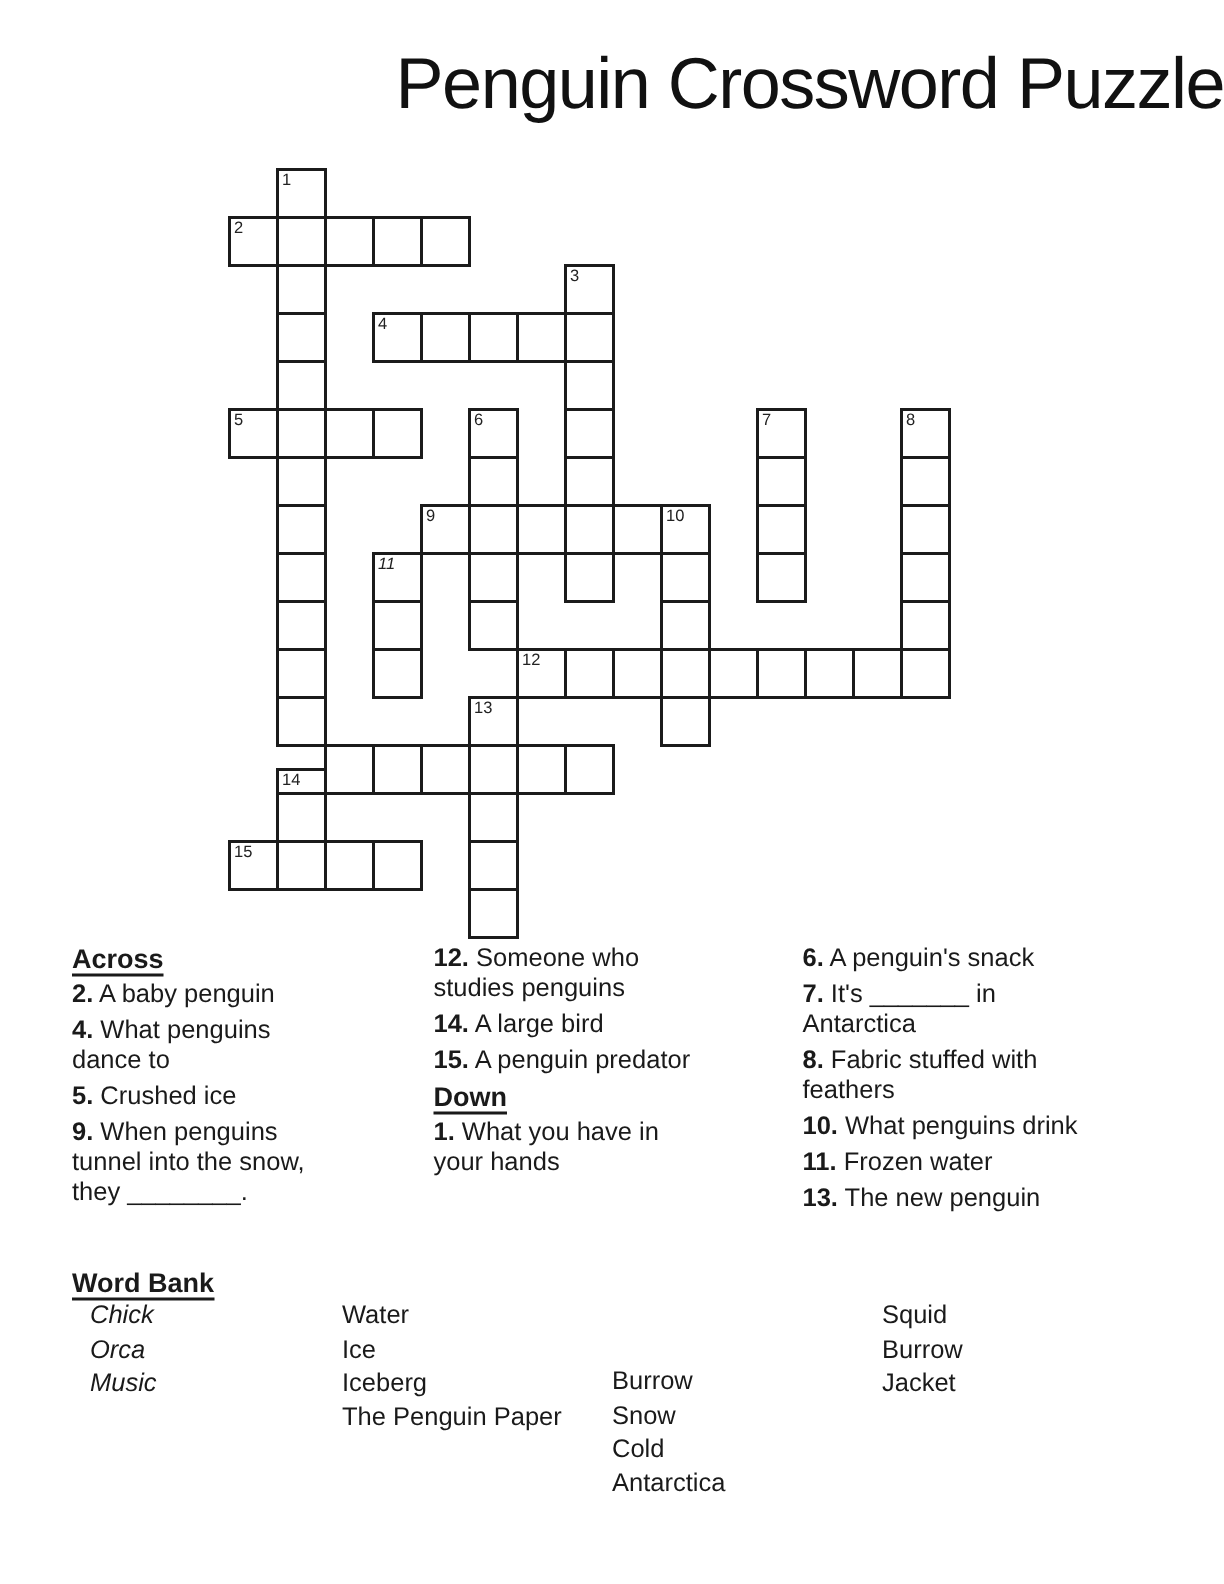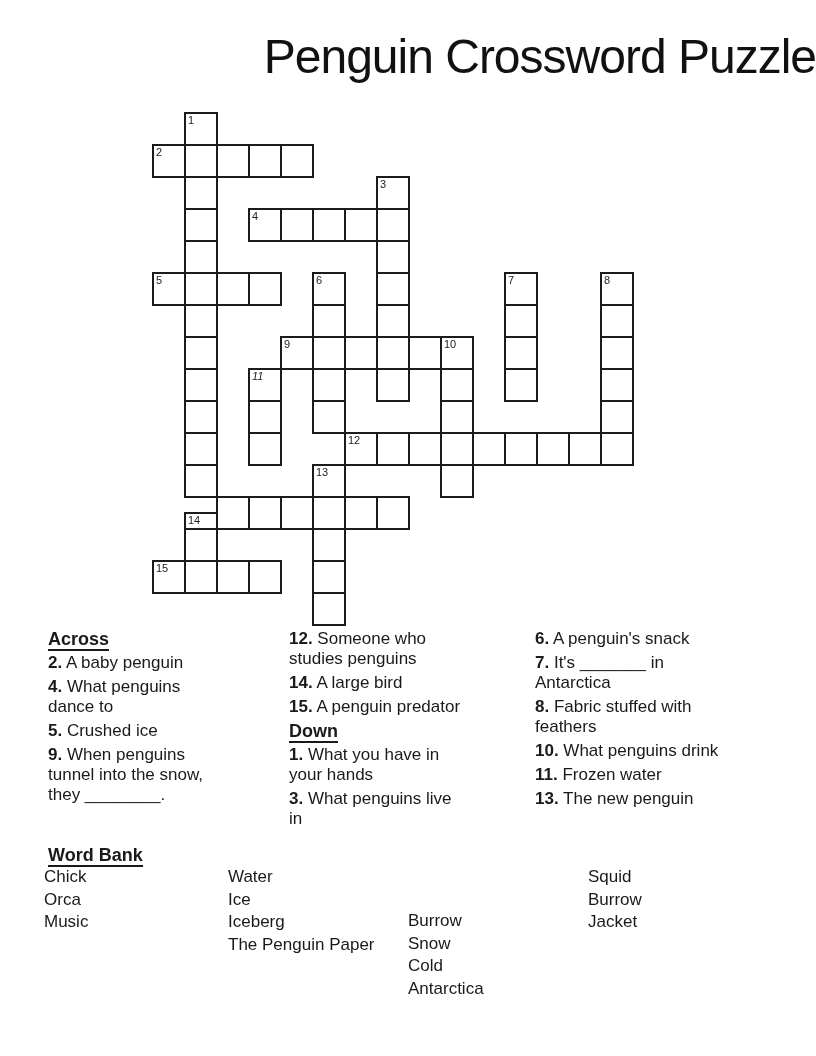--- a/index.html
+++ b/index.html
@@ -62,21 +62,21 @@
     line-height: 20px;
   }
   .wb-col {
     position: absolute;
     top: 866px;
     width: 180px;
     font-size: 17px;
     line-height: 22.5px;
     color: #1a1a1a;
   }
-  .wb-col-0 { left: 44px; }
+  .wb-col-0 { left: 60px; font-style: italic; }
   .wb-col-1 { left: 228px; }
   .wb-col-2 { left: 408px; margin-top: 44px; }
   .wb-col-3 { left: 588px; }
   .clue-col-0 { left: 48px;  top: 629px; width: 170px; }
   .clue-col-1 { left: 289px; top: 629px; width: 178px; }
   .clue-col-2 { left: 535px; top: 629px; width: 202px; }
 </style>
 </head>
 <body>
 
@@ -203,21 +203,20 @@
         <div class="clue"><span class="clue-num">4.</span> What penguins dance to</div>
         <div class="clue"><span class="clue-num">5.</span> Crushed ice</div>
         <div class="clue"><span class="clue-num">9.</span> When penguins tunnel into the snow, they ________.</div>
       </div>
     <div class="clue-col clue-col-1">
         <div class="clue"><span class="clue-num">12.</span> Someone who studies penguins</div>
         <div class="clue"><span class="clue-num">14.</span> A large bird</div>
         <div class="clue"><span class="clue-num">15.</span> A penguin predator</div>
         <div class="clue-heading"><span class="u">Down</span></div>
         <div class="clue"><span class="clue-num">1.</span> What you have in your hands</div>
-        <div class="clue"><span class="clue-num">3.</span> What penguins live in</div>
       </div>
     <div class="clue-col clue-col-2">
         <div class="clue"><span class="clue-num">6.</span> A penguin's snack</div>
         <div class="clue"><span class="clue-num">7.</span> It's _______ in Antarctica</div>
         <div class="clue"><span class="clue-num">8.</span> Fabric stuffed with feathers</div>
         <div class="clue"><span class="clue-num">10.</span> What penguins drink</div>
         <div class="clue"><span class="clue-num">11.</span> Frozen water</div>
         <div class="clue"><span class="clue-num">13.</span> The new penguin</div>
       </div>
   </div>

